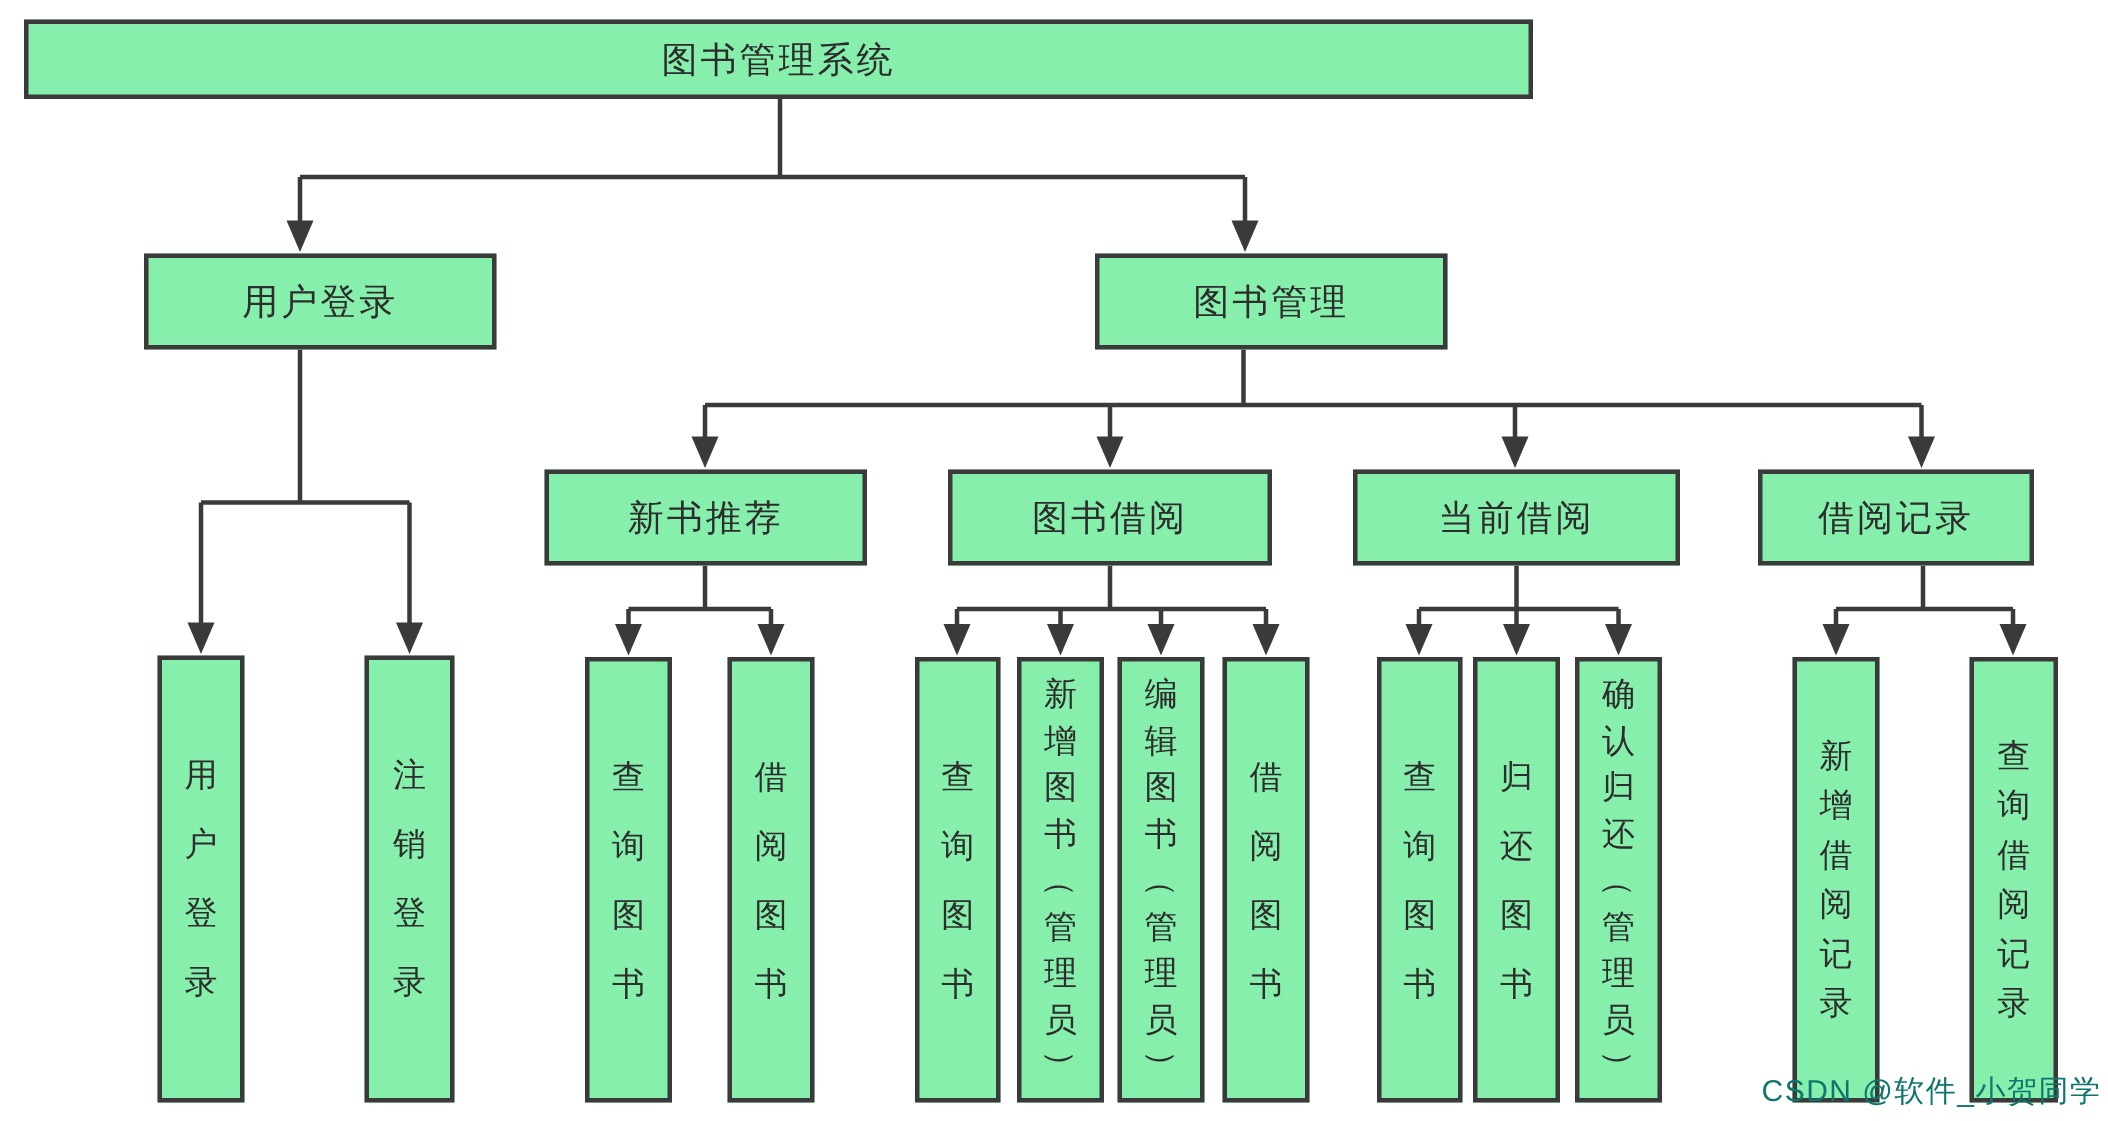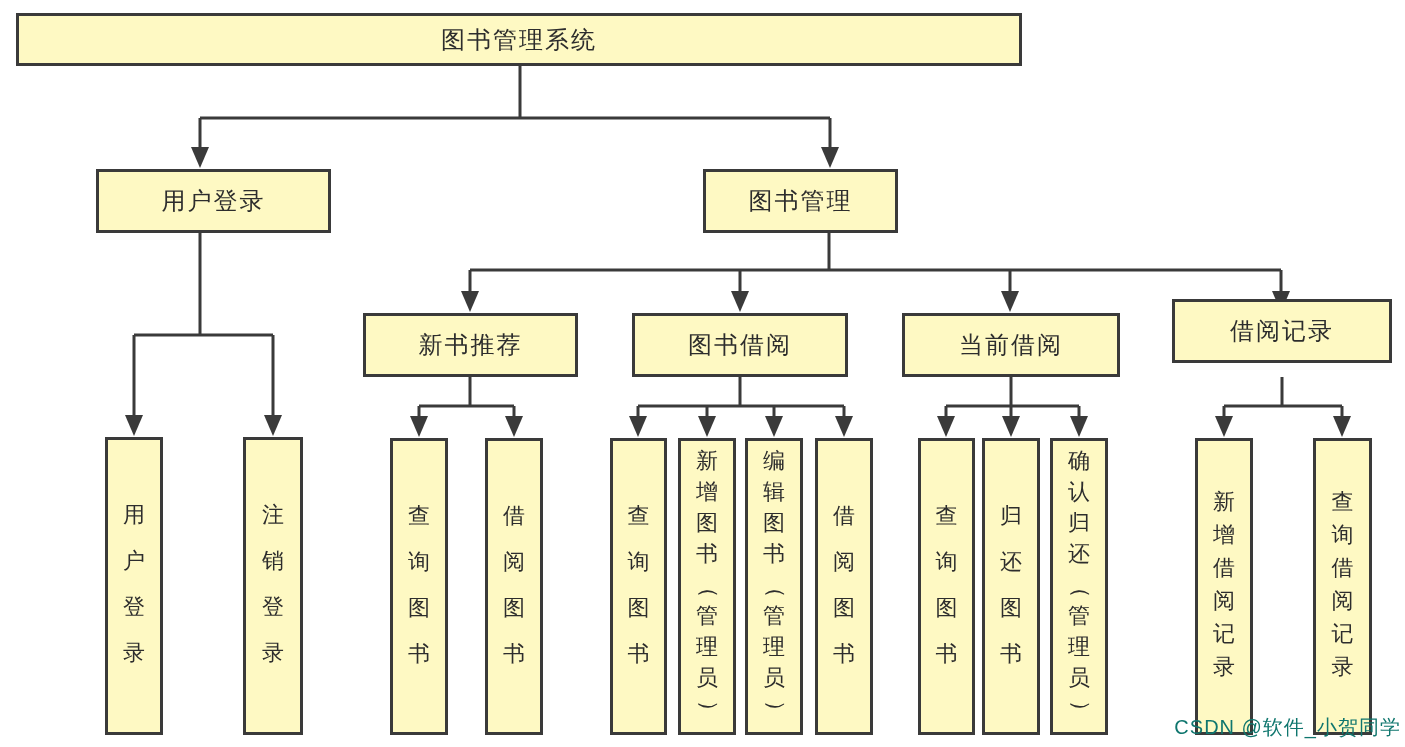--- a/index.html
+++ b/index.html
@@ -7,26 +7,25 @@
     position:relative;
     width:1405px;height:747px;
     background:#ffffff;
     font-family:"Liberation Sans",sans-serif;
     overflow:hidden;
   }
   .node{
     position:absolute;
     box-sizing:border-box;
     border:3px solid #3a3a3a;
-    background:#fef9c3;
+    background:#86efac;
     color:#2d2d2d;
     display:flex;
     align-items:center;
     justify-content:center;
-    font-family:Liberation Mono, monospace;
   }
   .hlabel{font-size:24px;letter-spacing:2px;white-space:nowrap;}
   .vtext{
     display:flex;
     flex-direction:column;
     align-items:center;
     justify-content:center;
     width:100%;height:100%;
   }
   .vchar{font-size:22px;line-height:22px;height:22px;}
@@ -84,26 +83,26 @@
       <polygon points="1002,416 1020,416 1011,437"></polygon>
       <polygon points="1070,416 1088,416 1079,437"></polygon>
       <polygon points="1215,416 1233,416 1224,437"></polygon>
       <polygon points="1333,416 1351,416 1342,437"></polygon>
     </g>
   </svg>
 
   <div class="node hlabel" style="left:16px;top:13px;width:1006px;height:53px">图书管理系统</div>
 
   <div class="node hlabel" style="left:96px;top:169px;width:235px;height:64px">用户登录</div>
-  <div class="node hlabel" style="left:703px;top:169px;width:195px;height:64px">图书管理</div>
+  <div class="node hlabel" style="left:730px;top:169px;width:235px;height:64px">图书管理</div>
 
   <div class="node hlabel" style="left:363px;top:313px;width:215px;height:64px">新书推荐</div>
   <div class="node hlabel" style="left:632px;top:313px;width:216px;height:64px">图书借阅</div>
   <div class="node hlabel" style="left:902px;top:313px;width:218px;height:64px">当前借阅</div>
-  <div class="node hlabel" style="left:1172px;top:299px;width:220px;height:64px">借阅记录</div>
+  <div class="node hlabel" style="left:1172px;top:313px;width:184px;height:64px">借阅记录</div>
 
   <div class="node" style="left:105px;top:437px;width:58px;height:298px">
     <div class="vtext" style="gap: 24px;">
         <div class="vchar">用</div>
         <div class="vchar">户</div>
         <div class="vchar">登</div>
         <div class="vchar">录</div>
       </div>
   </div>
   <div class="node" style="left:243px;top:437px;width:60px;height:298px">

